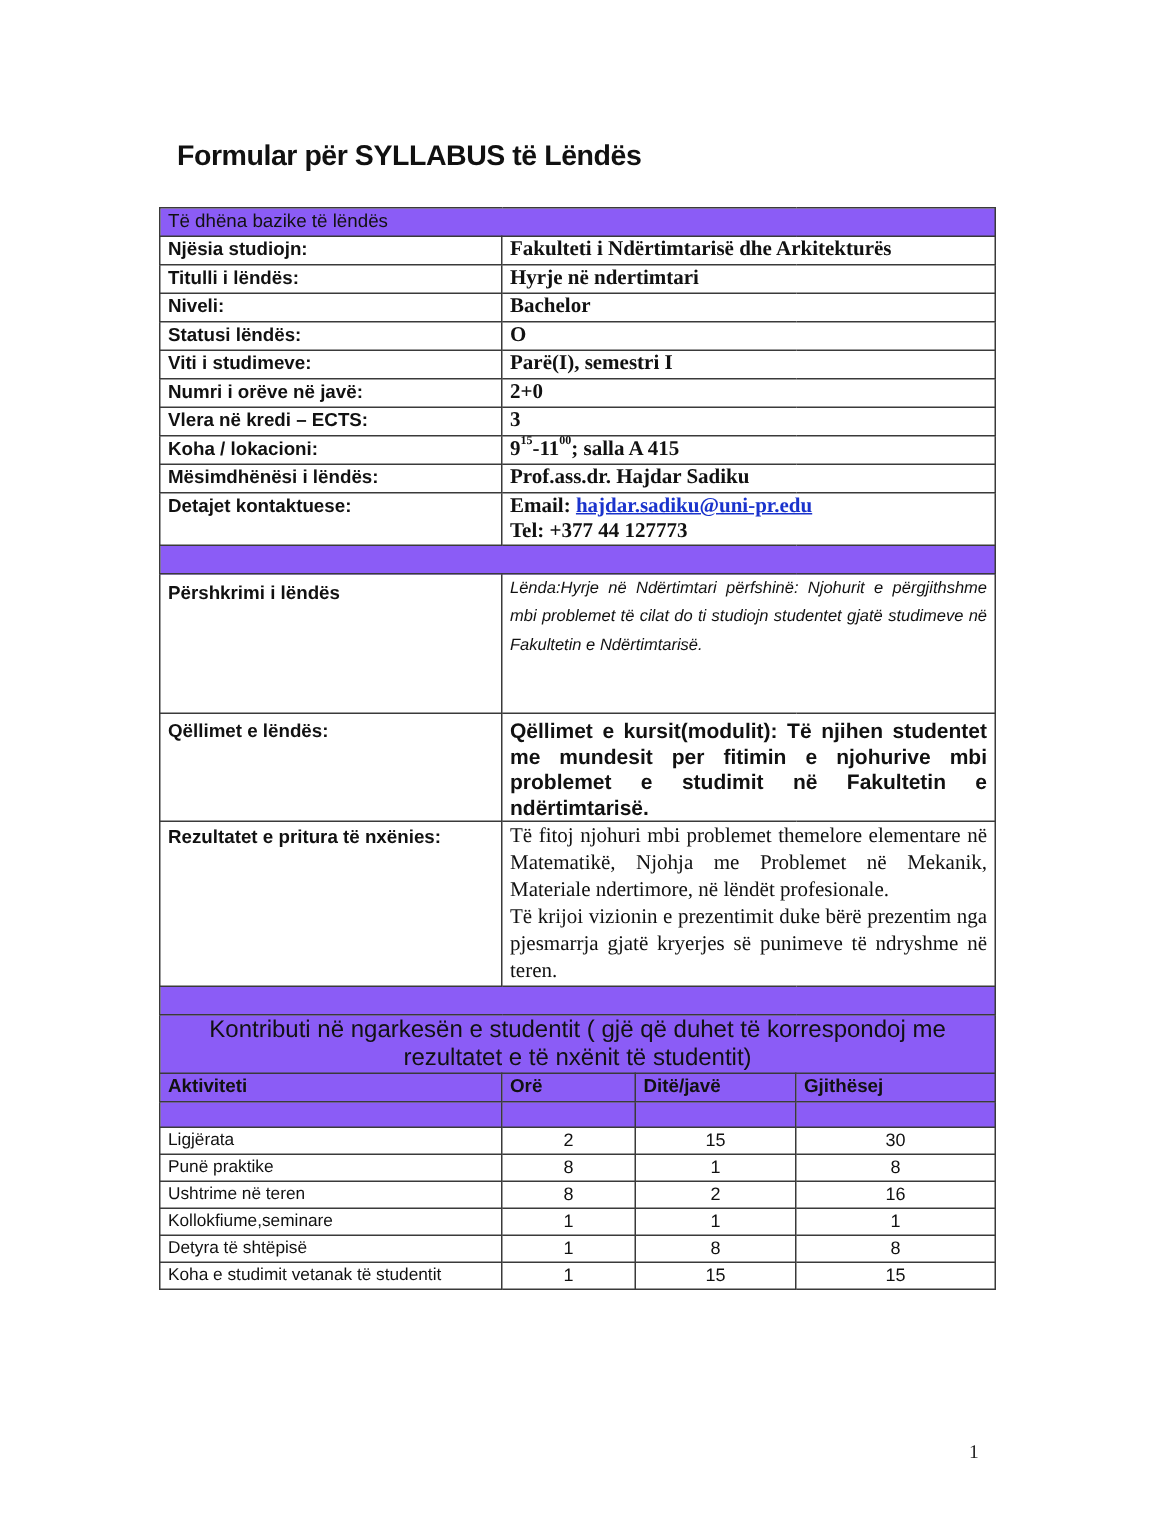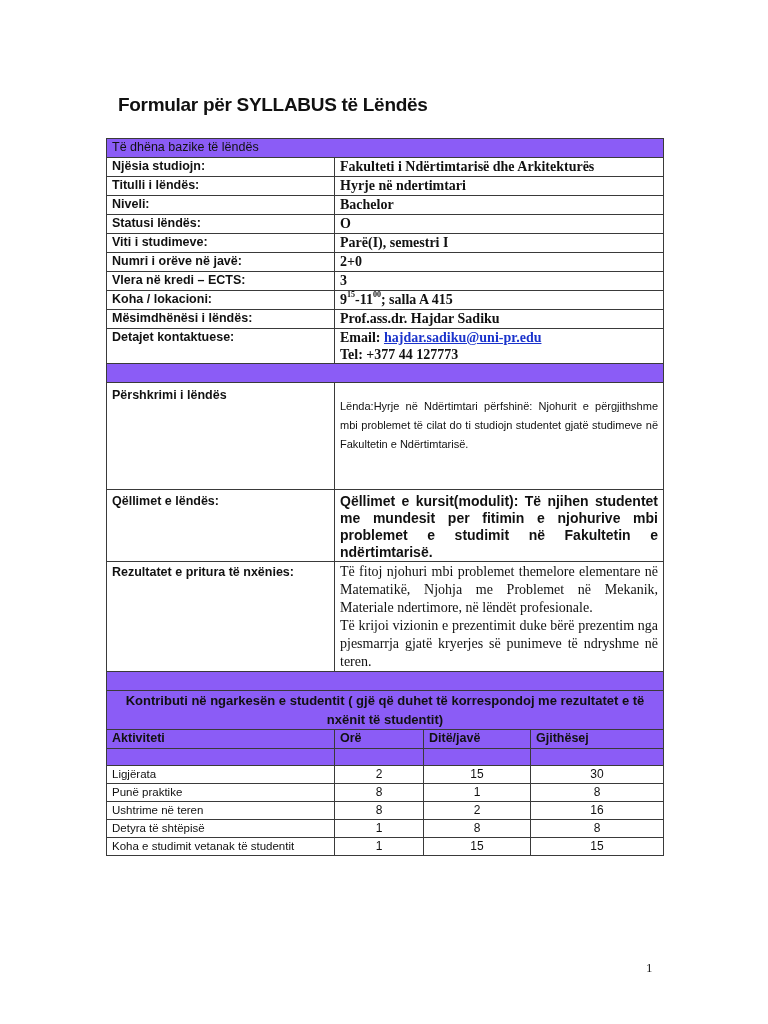--- a/index.html
+++ b/index.html
@@ -15,29 +15,29 @@
     border-collapse: collapse; table-layout: fixed;
   }
   td {
     border: 1px solid #3a3a3a; padding: 0 5px; vertical-align: top;
     font-family: "Liberation Sans", sans-serif; font-size: 12.5px; color: #111;
     line-height: 17px;
   }
   td.lbl { font-family: "Liberation Sans", sans-serif; font-weight: bold; font-size: 12.5px; }
   td.val { font-family: "Liberation Serif", serif; font-weight: bold; font-size: 14px; line-height: 17px; }
   td.serif { font-family: "Liberation Serif", serif; font-size: 14px; line-height: 18px; text-align: justify; text-align-last: left; }
-  td.desc { font-family: "Liberation Sans", sans-serif; font-size: 11px; line-height: 19px; text-align: justify; padding-top: 14px; }
+  td.desc { font-family: "Liberation Sans", sans-serif; font-style: italic; font-size: 11px; line-height: 19px; text-align: justify; }
   td.goals { font-family: Liberation Sans, sans-serif; font-weight: bold; font-size: 14px; line-height: 17px; text-align: justify; }
   tr.blue td { background: #8b5cf6; }
   tr.h18 td { height: 18px; }
   .link { color: #1a33cc; text-decoration: underline; }
   sup { font-size: 8px; line-height: 0; position: relative; top: -1px; }
   td.num { text-align: center; font-family: "Liberation Sans", sans-serif; font-size: 12px; line-height: 17px; }
   td.act { font-family: "Liberation Sans", sans-serif; font-size: 11.5px; line-height: 17px; }
-  td.sect { text-align: center; font-weight: bold; font-size: 13px; line-height: 19px; }
+  td.sect { text-align: center; font-weight: normal; font-size: 16px; line-height: 19px; }
   .pagenum {
     position: absolute; left: 646px; top: 960px;
     font-family: "Liberation Serif", serif; font-size: 13px; color: #222;
   }
 </style>
 </head>
 <body>
 
 <div class="title">Formular për SYLLABUS të Lëndës</div>
 
@@ -157,20 +157,26 @@
     <td class="num">1</td>
     <td class="num">8</td>
   </tr>
   <tr>
     <td class="act">Ushtrime  në teren</td>
     <td class="num">8</td>
     <td class="num">2</td>
     <td class="num">16</td>
   </tr>
   <tr>
+    <td class="act">Kollokfiume,seminare</td>
+    <td class="num">1</td>
+    <td class="num">1</td>
+    <td class="num">1</td>
+  </tr>
+  <tr>
     <td class="act">Detyra të  shtëpisë</td>
     <td class="num">1</td>
     <td class="num">8</td>
     <td class="num">8</td>
   </tr>
   <tr>
     <td class="act">Koha e studimit vetanak të studentit</td>
     <td class="num">1</td>
     <td class="num">15</td>
     <td class="num">15</td>

